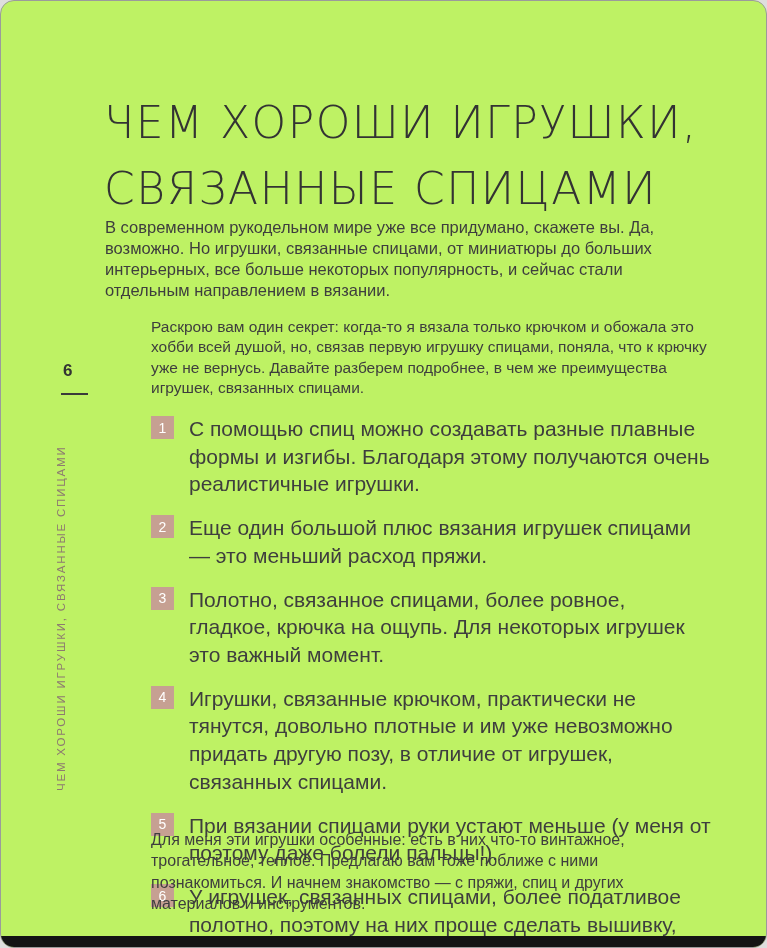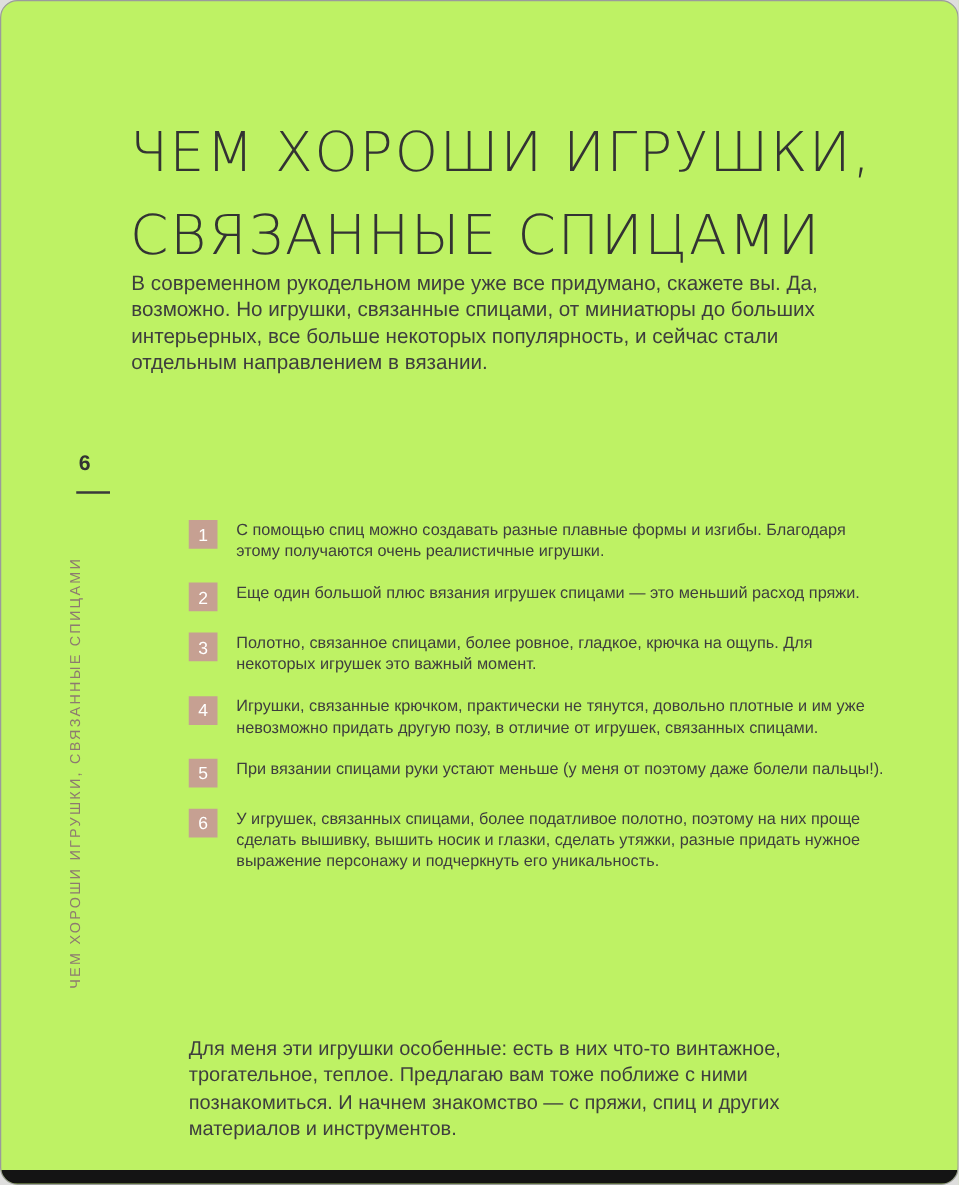--- a/index.html
+++ b/index.html
@@ -90,21 +90,21 @@
     margin-top:1px;
     background:var(--accent);
     color:#ffffff;
     font-size:14px;
     display:flex;
     align-items:center;
     justify-content:center;
   }
   .item-text{
     margin:0;
-    font-size:13px;
+    font-size:21px;
     line-height:1.32;
     color:var(--ink);
   }
   .closing{
     position:absolute;
     left:150px;
     top:828px;
     width:562px;
     font-size:16px;
     line-height:1.33;
@@ -146,20 +146,21 @@
 <div class="stage">
   <div class="page">
 
     <h1 class="page-title">
       <span>ЧЕМ ХОРОШИ ИГРУШКИ,</span><br>
       <span>СВЯЗАННЫЕ СПИЦАМИ</span>
     </h1>
 
     <p class="intro">В современном рукодельном мире уже все придумано, скажете вы. Да, возможно. Но игрушки, связанные спицами, от миниатюры до больших интерьерных, все больше некоторых популярность, и сейчас стали отдельным направлением в вязании.</p>
 
+    <p class="secret">Раскрою вам один секрет: когда-то я вязала только крючком и обожала это хобби всей душой, но, связав первую игрушку спицами, поняла, что к крючку уже не вернусь. Давайте разберем подробнее, в чем же преимущества игрушек, связанных спицами.</p>
 
     <ul class="advantages">
       <li class="list-item">
         <span class="num-badge">1</span>
         <p class="item-text">С помощью спиц можно создавать разные плавные формы и изгибы. Благодаря этому получаются очень реалистичные игрушки.</p>
       </li>
       <li class="list-item">
         <span class="num-badge">2</span>
         <p class="item-text">Еще один большой плюс вязания игрушек спицами — это меньший расход пряжи.</p>
       </li>

